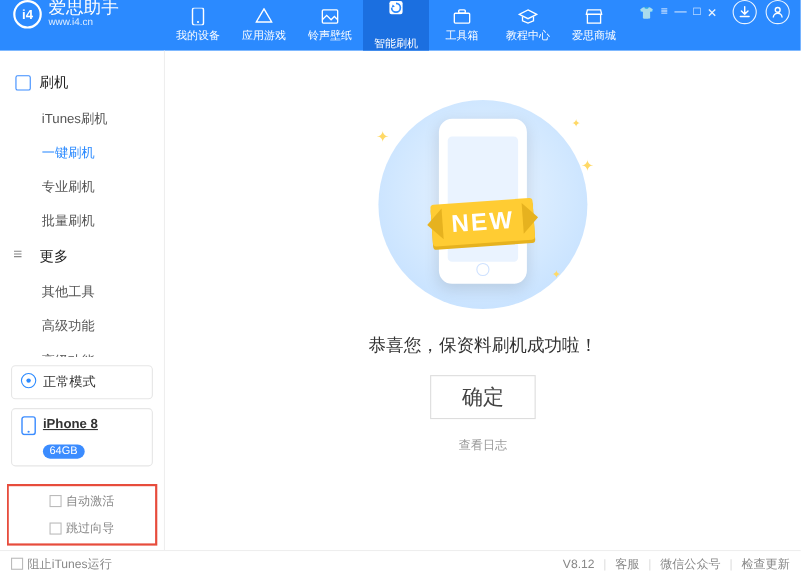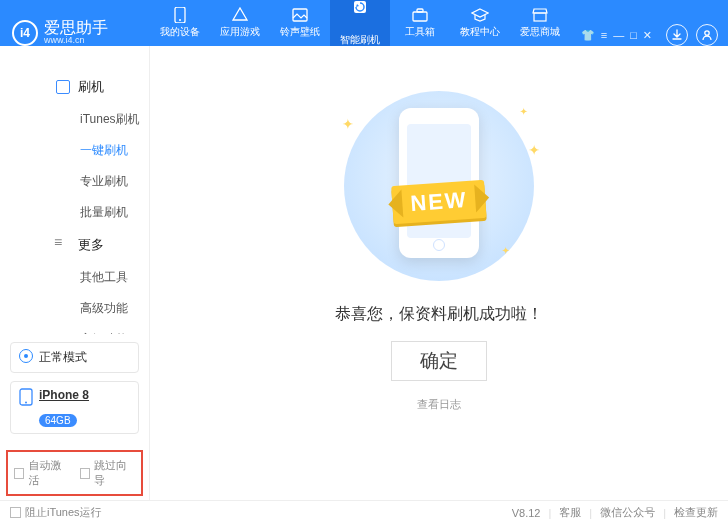--- a/index.html
+++ b/index.html
@@ -1,54 +1,54 @@
 <!DOCTYPE html>
 <html><head>
   <meta charset="utf-8">
   <style>
     * { margin: 0; padding: 0; box-sizing: border-box; font-family: "Microsoft YaHei", Arial, sans-serif; }
     body { width: 728px; height: 524px; background: #fff; overflow: hidden; font-size: 12px; color: #333; }
 
-    .titlebar { height: 46px; background: linear-gradient(#2b8aff, #2b8aff); display: flex; align-items: flex-end; color: #fff; }
+    .titlebar { height: 46px; background: linear-gradient(#2b8aff, #2b8aff); display: flex; align-items: flex-start; color: #fff; }
     .brand { display: flex; align-items: center; padding: 0 10px 0 12px; width: 150px; }
     .brand .logo { width: 26px; height: 26px; border: 2px solid #fff; border-radius: 50%; display: flex; align-items: center; justify-content: center; font-weight: bold; font-size: 12px; color: #fff; margin-right: 6px; }
     .brand .name { font-size: 16px; font-weight: normal; line-height: 14px; }
     .brand .sub { font-size: 9px; opacity: .85; }
 
     .topnav { display: flex; height: 100%; }
     .topnav .item { width: 60px; display: flex; flex-direction: column; align-items: center; justify-content: center; cursor: pointer; }
     .topnav .item.active { background: #1b6fe0; gap: 16px; }
     .topnav .ticon { width: 18px; height: 16px; margin-bottom: 2px; display:flex; align-items:center; justify-content:center;}
     .topnav .tlabel { font-size: 10px; }
 
     .topright { margin-left: auto; display: flex; align-items: center; padding-right: 10px; gap: 8px; }
     .winbtns { display:flex; gap:6px; margin-right: 6px;}
     .winbtns span { cursor:pointer; font-size:11px; opacity:.9;}
     .circbtn { width:22px; height:22px; border:1.5px solid rgba(255,255,255,.9); border-radius:50%; display:flex; align-items:center; justify-content:center; cursor:pointer;}
 
     .body { display:flex; height: calc(524px - 46px - 24px); }
 
     .sidebar { width: 150px; border-right: 1px solid #eee; display:flex; flex-direction:column; }
-    .sbtop { flex:1; overflow:auto; padding-top: 24px; margin-left: 42px;}
+    .sbtop { flex:1; overflow:auto; padding-top: 12px;}
     .sb-section { display:flex; align-items:center; padding: 8px 14px; color:#222; font-size:13px; cursor:pointer;}
     .sb-section .sicon { width:14px; height:14px; margin-right:8px; border:1.5px solid #3b8cff; border-radius:2px; }
     .sb-section.more .sicon { border:none; position:relative;}
     .sb-section.more .sicon::before{content:"≡"; color:#888; font-size:14px; position:absolute; left:-2px; top:-4px;}
     .sb-item { padding: 7px 0 7px 38px; color:#555; font-size:12px; cursor:pointer;}
     .sb-item.active { color:#2b8aff; }
 
     .sbcards { padding: 8px 10px; }
     .card { border:1px solid #e6e6e6; border-radius:4px; padding:6px 8px; margin-bottom:8px; display:flex; align-items:flex-start; gap:6px; font-size:12px;}
     .card .dot { width:14px; height:14px; border-radius:50%; border:1.5px solid #2b8aff; display:flex; align-items:center; justify-content:center;}
     .card .dot::after{content:""; width:4px; height:4px; border-radius:50%; background:#2b8aff;}
     .card.dev { flex-wrap: wrap; }
     .card.dev .devname { font-weight:bold; color:#333;text-decoration:underline; }
     .badge { background:#3b8cff; color:#fff; font-size:10px; padding:1px 6px; border-radius:8px; margin-left:20px; margin-top:2px;}
 
-    .bottom-opts { border:2px solid #e74c3c; margin: 0 6px 4px 6px; padding: 6px 6px; display:flex; gap:10px; align-items:center;}
+    .bottom-opts { border:2px solid #e74c3c; margin: 0 6px 4px 6px; padding: 6px 6px; display:flex; gap:10px; align-items:center;flex-direction:column;}
     .chk { display:flex; align-items:center; gap:4px; color:#888; font-size:11px; cursor:pointer;}
     .chk .box { width:11px; height:11px; border:1px solid #bbb;}
 
     .main { flex:1; display:flex; flex-direction:column; align-items:center; padding-top: 40px;}
     .illust { width: 230px; height: 200px; position: relative; display:flex; align-items:center; justify-content:center;}
     .bigcircle { width:190px; height:190px; border-radius:50%; background: radial-gradient(circle at 50% 45%, #eaf4ff 0%, #d2e8ff 55%, #bddcff 100%); position:relative;}
     .phone { position:absolute; left:50%; top:50%; transform:translate(-50%,-52%); width:80px; height:150px; background:#fff; border-radius:12px; box-shadow: 0 4px 14px rgba(0,0,0,.12);}
     .phone::before{content:""; position:absolute; left:8px; right:8px; top:16px; bottom:20px; background:#eaf3ff; border-radius:4px;}
     .phone::after{content:""; position:absolute; left:50%; bottom:7px; transform:translateX(-50%); width:10px; height:10px; border:1.5px solid #cfe2ff; border-radius:50%;}
     .ribbon { position:absolute; left:50%; top:58%; transform:translate(-50%,-50%) rotate(-4deg); background:#ffcc33; color:#fff; font-weight:bold; font-size:22px; letter-spacing:2px; padding:6px 18px; border-radius:3px; box-shadow: 0 3px 0 #e6b21f;}

